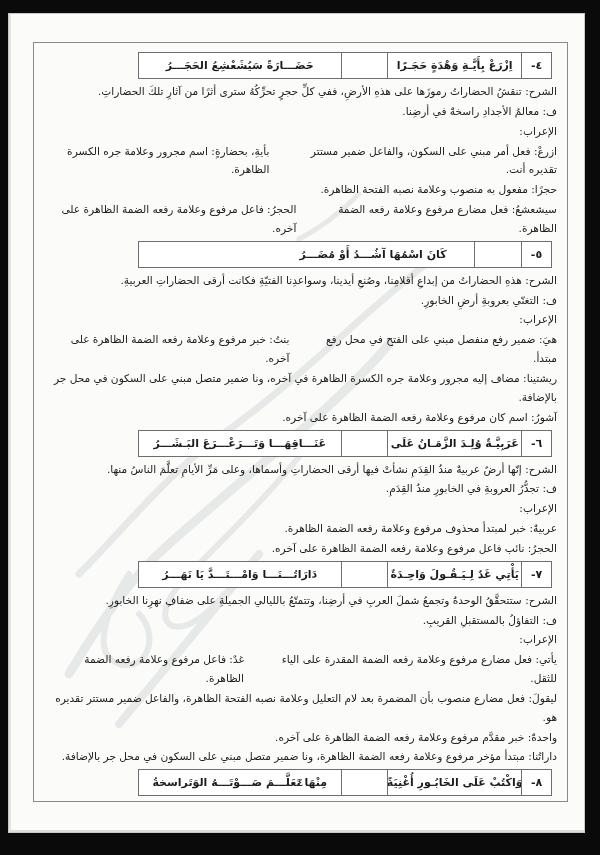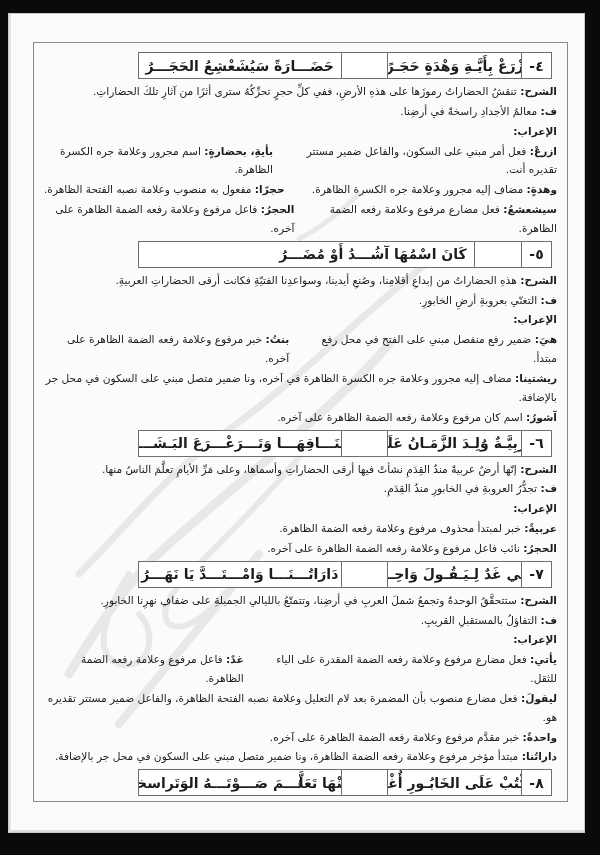--- a/index.html
+++ b/index.html
@@ -21,31 +21,31 @@
     position:absolute;inset:0;padding:6px 10px 0 10px;
     direction:rtl;text-align:right;color:#1c1c1c;font-size:10.6px;
   }
   
   .verse{
     display:flex;direction:rtl;border:1px solid #6e6e6e;
     width:412px;height:25px;margin:3px 5px 3px auto;background:#fff;
   }
   .verse .c{
     display:flex;align-items:center;justify-content:center;
-    font-weight:700;font-size:14px;white-space:nowrap;overflow:hidden;
+    font-weight:700;font-size:11px;white-space:nowrap;overflow:hidden;
     border-left:1px solid #6e6e6e;height:100%;
   }
   .verse .c:last-child{border-left:none;}
   .c-num{width:29px;}
   .c-h1{width:133px;}
   .c-gap{width:46px;}
   .c-h2{width:202px;}
   .line{line-height:1.78;margin:1px 0;}
   .cols{display:flex;justify-content:space-between;gap:10px;line-height:1.78;margin:1px 0;}
-  .lbl,.term{font-weight:700;}
+  .lbl,.term{font-weight:400;}
   .seg{white-space:normal;}
   .pagenum{
     position:absolute;bottom:12px;left:0;right:0;text-align:center;
     font-size:11px;color:#222;
   }
   .wm{position:absolute;left:0;top:0;pointer-events:none;opacity:.20;}
   .item{margin-bottom:2px;}
 </style>
 </head>
 <body>
@@ -74,21 +74,20 @@
           <div class="c c-h2">حَضَـــارَةً سَيُشَعْشِعُ الحَجَـــرُ</div>
         </div>
         <div class="line"><span class="lbl">الشرح:</span> <span>تنقشُ الحضاراتُ رموزَها على هذهِ الأرضِ، ففي كلِّ حجرٍ تحرِّكُهُ سترى أثرًا من آثارِ تلكَ الحضاراتِ.</span></div>
         <div class="line"><span class="lbl">ف:</span> <span>معالمُ الأجدادِ راسخةٌ في أرضِنا.</span></div>
         <div class="line"><span class="lbl">الإعراب:</span></div>
         <div class="cols">
           <span class="seg"><span class="term">ازرعْ:</span> <span>فعل أمر مبني على السكون، والفاعل ضمير مستتر تقديره أنت.</span></span>
           <span class="seg"><span class="term">بأيةِ، بحضارةٍ:</span> <span>اسم مجرور وعلامة جره الكسرة الظاهرة.</span></span>
         </div>
         <div class="cols">
-          <span class="seg"><span class="term">وهدةٍ:</span> <span>مضاف إليه مجرور وعلامة جره الكسرة الظاهرة.</span></span>
           <span class="seg"><span class="term">حجرًا:</span> <span>مفعول به منصوب وعلامة نصبه الفتحة الظاهرة.</span></span>
         </div>
         <div class="cols">
           <span class="seg"><span class="term">سيشعشعُ:</span> <span>فعل مضارع مرفوع وعلامة رفعه الضمة الظاهرة.</span></span>
           <span class="seg"><span class="term">الحجرُ:</span> <span>فاعل مرفوع وعلامة رفعه الضمة الظاهرة على آخره.</span></span>
         </div>
       </div>
 
       <div class="item">
         <div class="verse">

